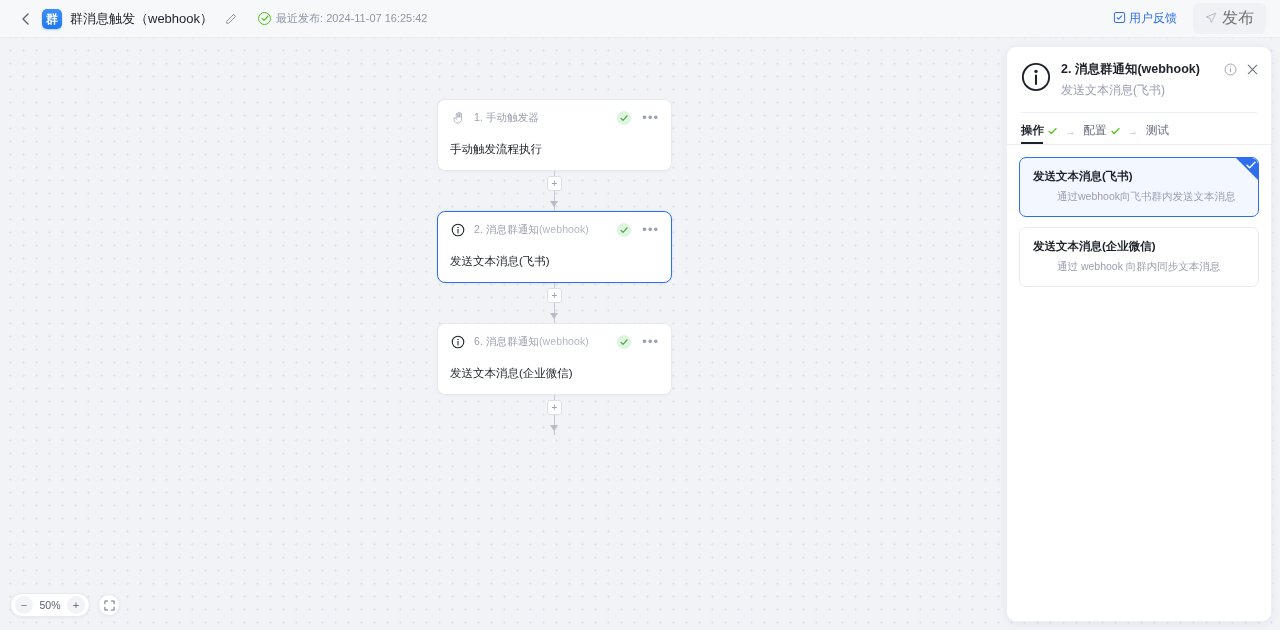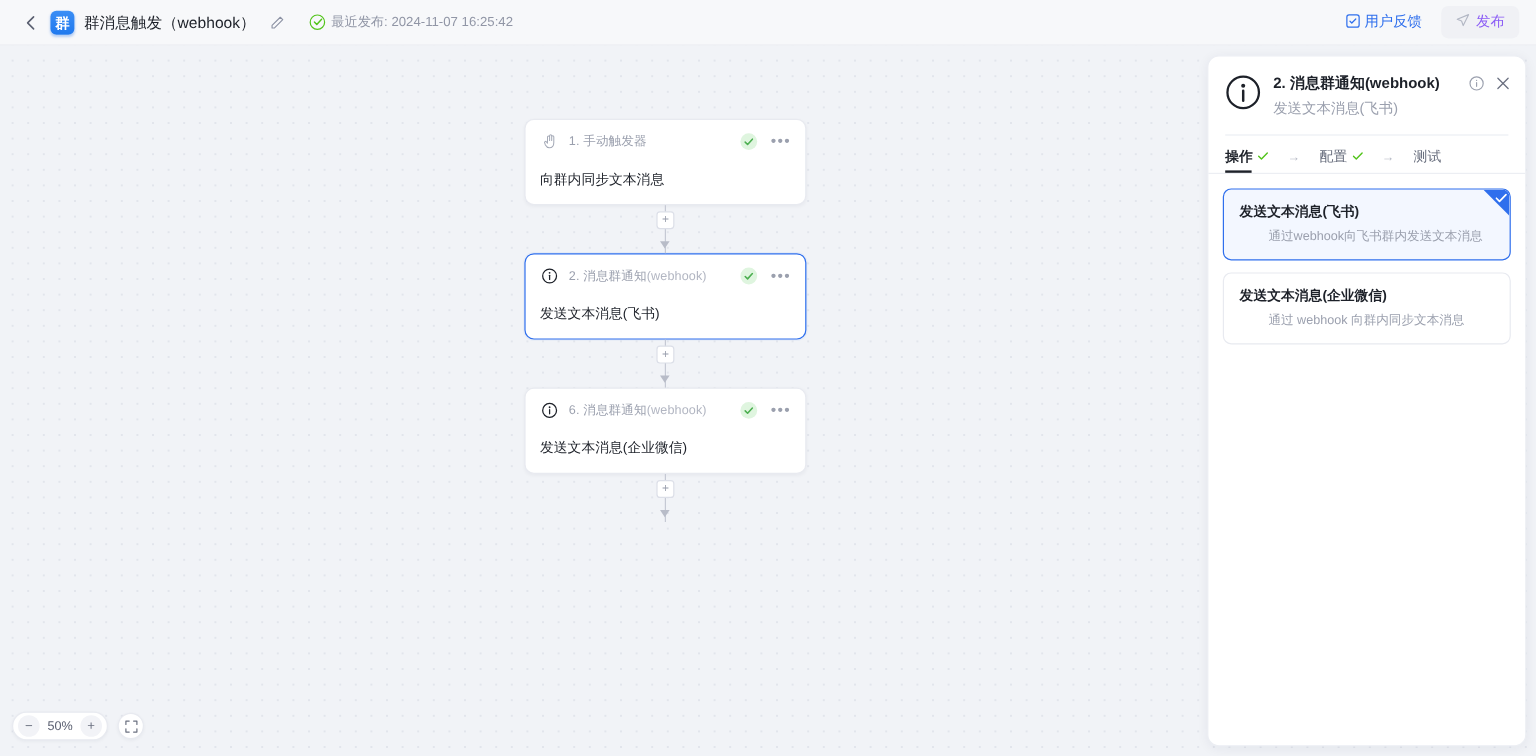--- a/index.html
+++ b/index.html
@@ -50,21 +50,21 @@
   .topbar-right {
     margin-left: auto; display: flex; align-items: center; gap: 8px;
   }
   .feedback-btn {
     display: flex; align-items: center; gap: 3px;
     font-size: 12px; color: #2f6fed; cursor: pointer;
     padding: 4px 8px; border-radius: 5px;
   }
   .publish-btn {
     display: flex; align-items: center; gap: 5px;
-    font-size: 12px; color: #8b5cf6; cursor: pointer;
+    font-size: 16px; color: #737373; cursor: pointer;
     background: #f0f1f5; border-radius: 6px; padding: 5px 12px;
   }
 
   
   .canvas {
     position: absolute; top: 38px; left: 0; width: 1280px; height: 592px;
     background-color: #f1f3f7;
     background-image: radial-gradient(circle, #e2e5ec 1px, transparent 1.1px);
     background-size: 13px 13px;
     background-position: 4px 6px;
@@ -151,21 +151,21 @@
   .panel-head { display: flex; align-items: flex-start; padding: 14px 12px 0 14px; }
   .panel-ico { width: 30px; height: 30px; flex: none; margin-right: 10px; margin-top: 1px;
                display: flex; align-items: center; justify-content: center; color: #1d2129; }
   .panel-titles { flex: 1; min-width: 0; }
   .panel-title { font-size: 12.5px; color: #1d2129; font-weight: bold; white-space: nowrap; }
   .panel-sub { font-size: 12px; color: #9ba0ae; margin-top: 4px; }
   .panel-head-icons { display: flex; align-items: center; gap: 9px; margin-top: 2px; color: #9ba0ae; }
   .icon-btn { cursor: pointer; display: flex; align-items: center; justify-content: center; }
   .panel-divider { height: 1px; background: #eceef3; margin: 13px 14px 0 14px; }
 
-  .tabs { display: flex; align-items: center; gap: 16px; padding: 10px 14px 0 14px; }
+  .tabs { display: flex; align-items: center; gap: 8px; padding: 10px 14px 0 14px; }
   .tab { display: flex; align-items: center; gap: 4px; font-size: 11.5px; color: #626878;
          padding-bottom: 6px; cursor: pointer; position: relative; }
   .tab.active { color: #1d2129; font-weight: bold; }
   .tab.active::after {
     content: ""; position: absolute; left: 0; right: 14px; bottom: 0; height: 2px; background: #1d2129;
   }
   .tab-arrow { font-size: 10.5px; color: #b2b6c2; padding-bottom: 6px; }
   .tabs-underline { height: 1px; background: #eceef3; margin: 0 0 0 0; }
 
   .options { padding: 12px 12px 0 12px; display: flex; flex-direction: column; gap: 10px; }
@@ -246,21 +246,21 @@
           <span class="node-name"><span>1. 手动触发器</span><span class="hk"></span></span>
           <span class="node-actions">
             <span class="badge-ok">
               <svg width="8" height="7" viewBox="0 0 8 7" fill="none">
                   <path d="M1 3.4l2 2L7 1" stroke="#4caf50" stroke-width="1.3" stroke-linecap="round" stroke-linejoin="round"></path>
                 </svg>
             </span>
             <span class="dots">•••</span>
           </span>
         </div>
-        <div class="node-body">向群内同步文本消息</div>
+        <div class="node-body">手动触发流程执行</div>
       </div>
 
       <div class="connector">
         <span class="line"></span>
         <span class="plus">+</span>
         <span class="arrow"></span>
       </div>
 
       <div class="node selected">
         <div class="node-head">

